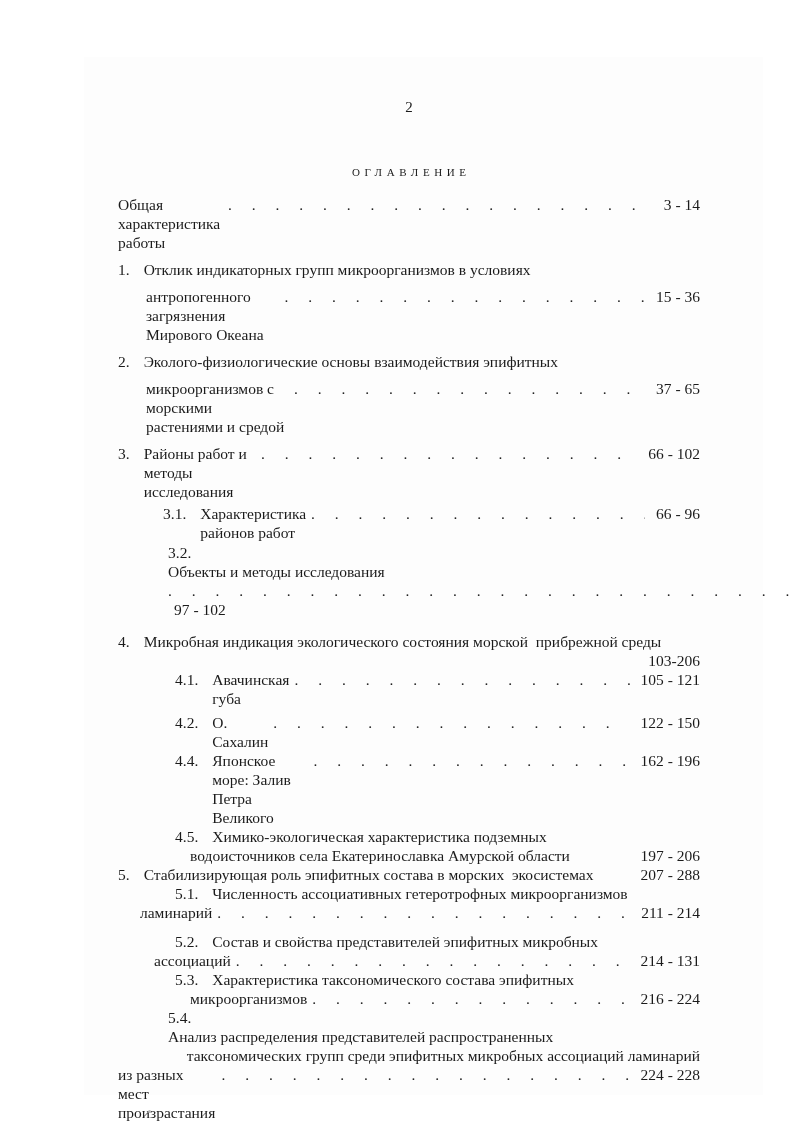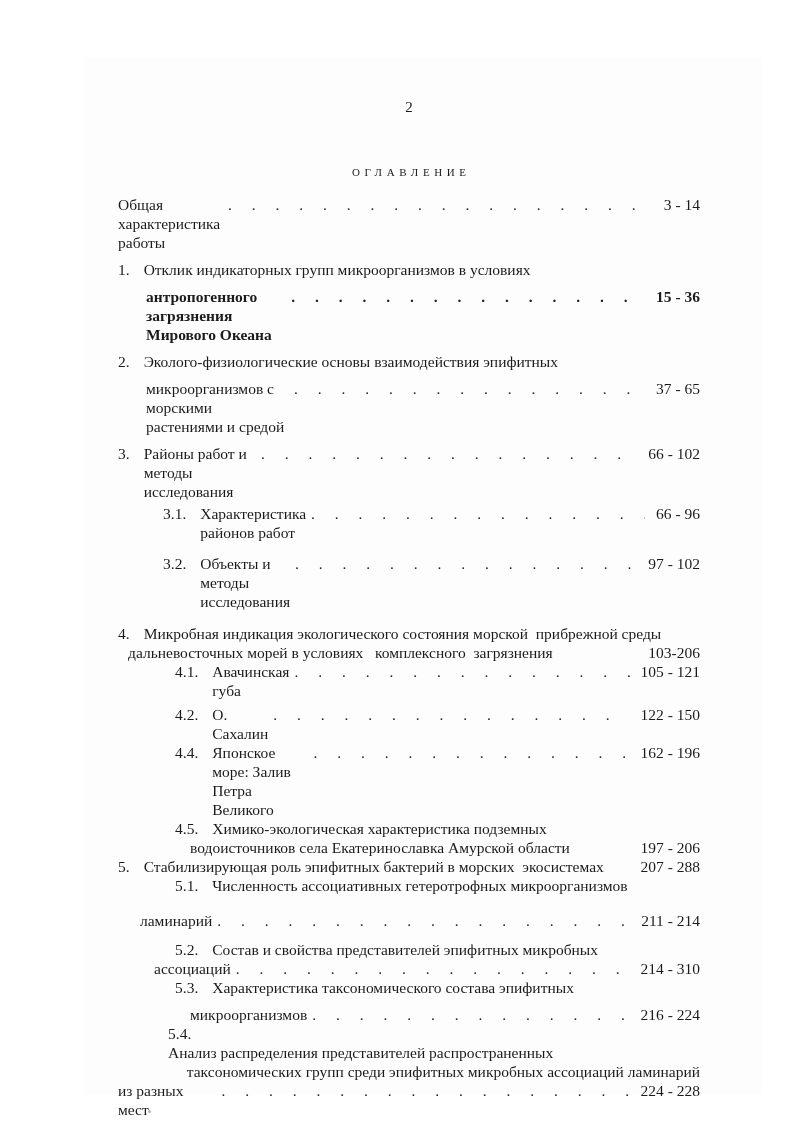--- a/index.html
+++ b/index.html
@@ -62,21 +62,21 @@
     <span class="t">Общая  характеристика работы</span>
     <span class="ld"></span>
     <span class="pg">3 - 14</span>
   </div>
         <div class="row" style="padding-left: 0px; margin-top: 8px;">
     <span class="num">1.</span>
     <span class="t">Отклик индикаторных групп микроорганизмов в условиях</span>
     
     
   </div>
-        <div class="row" style="padding-left: 28px; margin-top: 8px; font-weight: bold;">
+        <div class="row" style="padding-left: 28px; margin-top: 8px;">
     
     <span class="t">антропогенного загрязнения Мирового Океана</span>
     <span class="ld"></span>
     <span class="pg">15 - 36</span>
   </div>
         <div class="row" style="padding-left: 0px; margin-top: 8px;">
     <span class="num">2.</span>
     <span class="t">Эколого-физиологические основы взаимодействия эпифитных</span>
     
     
@@ -92,35 +92,34 @@
     <span class="t">Районы работ и методы исследования</span>
     <span class="ld"></span>
     <span class="pg">66 - 102</span>
   </div>
         <div class="row" style="padding-left: 45px; margin-top: 3px;">
     <span class="num">3.1.</span>
     <span class="t">Характеристика районов работ</span>
     <span class="ld"></span>
     <span class="pg">66 - 96</span>
   </div>
-        <div class="row" style="padding-left: 45px; margin-top: 12px;">
+        <div class="row" style="padding-left: 45px; margin-top: 1px; flex-direction: column;">
     <span class="num">3.2.</span>
     <span class="t">Объекты и методы исследования</span>
     <span class="ld"></span>
     <span class="pg">97 - 102</span>
   </div>
         <div class="row" style="padding-left: 0px; margin-top: 13px;">
     <span class="num">4.</span>
     <span class="t">Микробная индикация экологического состояния морской  прибрежной среды</span>
     
     
   </div>
         <div class="row" style="padding-left: 10px; margin-top: 0px;">
     
-    <span class="t">дальневосточных морей в условиях   комплексного  загрязнения</span>
     <span class="ld nodots"></span>
     <span class="pg">103-206</span>
   </div>
         <div class="row" style="padding-left: 57px; margin-top: 0px;">
     <span class="num">4.1.</span>
     <span class="t">Авачинская губа</span>
     <span class="ld"></span>
     <span class="pg">105 - 121</span>
   </div>
         <div class="row" style="padding-left: 57px; margin-top: 5px;">
@@ -142,55 +141,55 @@
     
   </div>
         <div class="row" style="padding-left: 72px; margin-top: 0px;">
     
     <span class="t">водоисточников села Екатеринославка Амурской области</span>
     <span class="ld nodots"></span>
     <span class="pg">197 - 206</span>
   </div>
         <div class="row" style="padding-left: 0px; margin-top: 0px;">
     <span class="num">5.</span>
-    <span class="t">Стабилизирующая роль эпифитных бактерий в морских  экосистемах</span>
+    <span class="t">Стабилизирующая роль эпифитных состава в морских  экосистемах</span>
     <span class="ld nodots"></span>
     <span class="pg">207 - 288</span>
   </div>
         <div class="row" style="padding-left: 57px; margin-top: 0px;">
     <span class="num">5.1.</span>
     <span class="t">Численность ассоциативных гетеротрофных микроорганизмов</span>
     
     
   </div>
-        <div class="row" style="padding-left: 22px; margin-top: 16px;">
+        <div class="row" style="padding-left: 22px; margin-top: 0px;">
     
     <span class="t">ламинарий</span>
     <span class="ld"></span>
     <span class="pg">211 - 214</span>
   </div>
         <div class="row" style="padding-left: 57px; margin-top: 10px;">
     <span class="num">5.2.</span>
     <span class="t">Состав и свойства представителей эпифитных микробных</span>
     
     
   </div>
         <div class="row" style="padding-left: 36px; margin-top: 0px;">
     
     <span class="t">ассоциаций</span>
     <span class="ld"></span>
-    <span class="pg">214 - 310</span>
+    <span class="pg">214 - 131</span>
   </div>
         <div class="row" style="padding-left: 57px; margin-top: 0px;">
     <span class="num">5.3.</span>
     <span class="t">Характеристика таксономического состава эпифитных</span>
     
     
   </div>
-        <div class="row" style="padding-left: 72px; margin-top: 8px;">
+        <div class="row" style="padding-left: 72px; margin-top: 0px;">
     
     <span class="t">микроорганизмов</span>
     <span class="ld"></span>
     <span class="pg">216 - 224</span>
   </div>
         <div class="row" style="padding-left: 50px; margin-top: 0px; flex-direction: column;">
     <span class="num">5.4.</span>
     <span class="t">Анализ распределения представителей распространенных</span>
     
     

